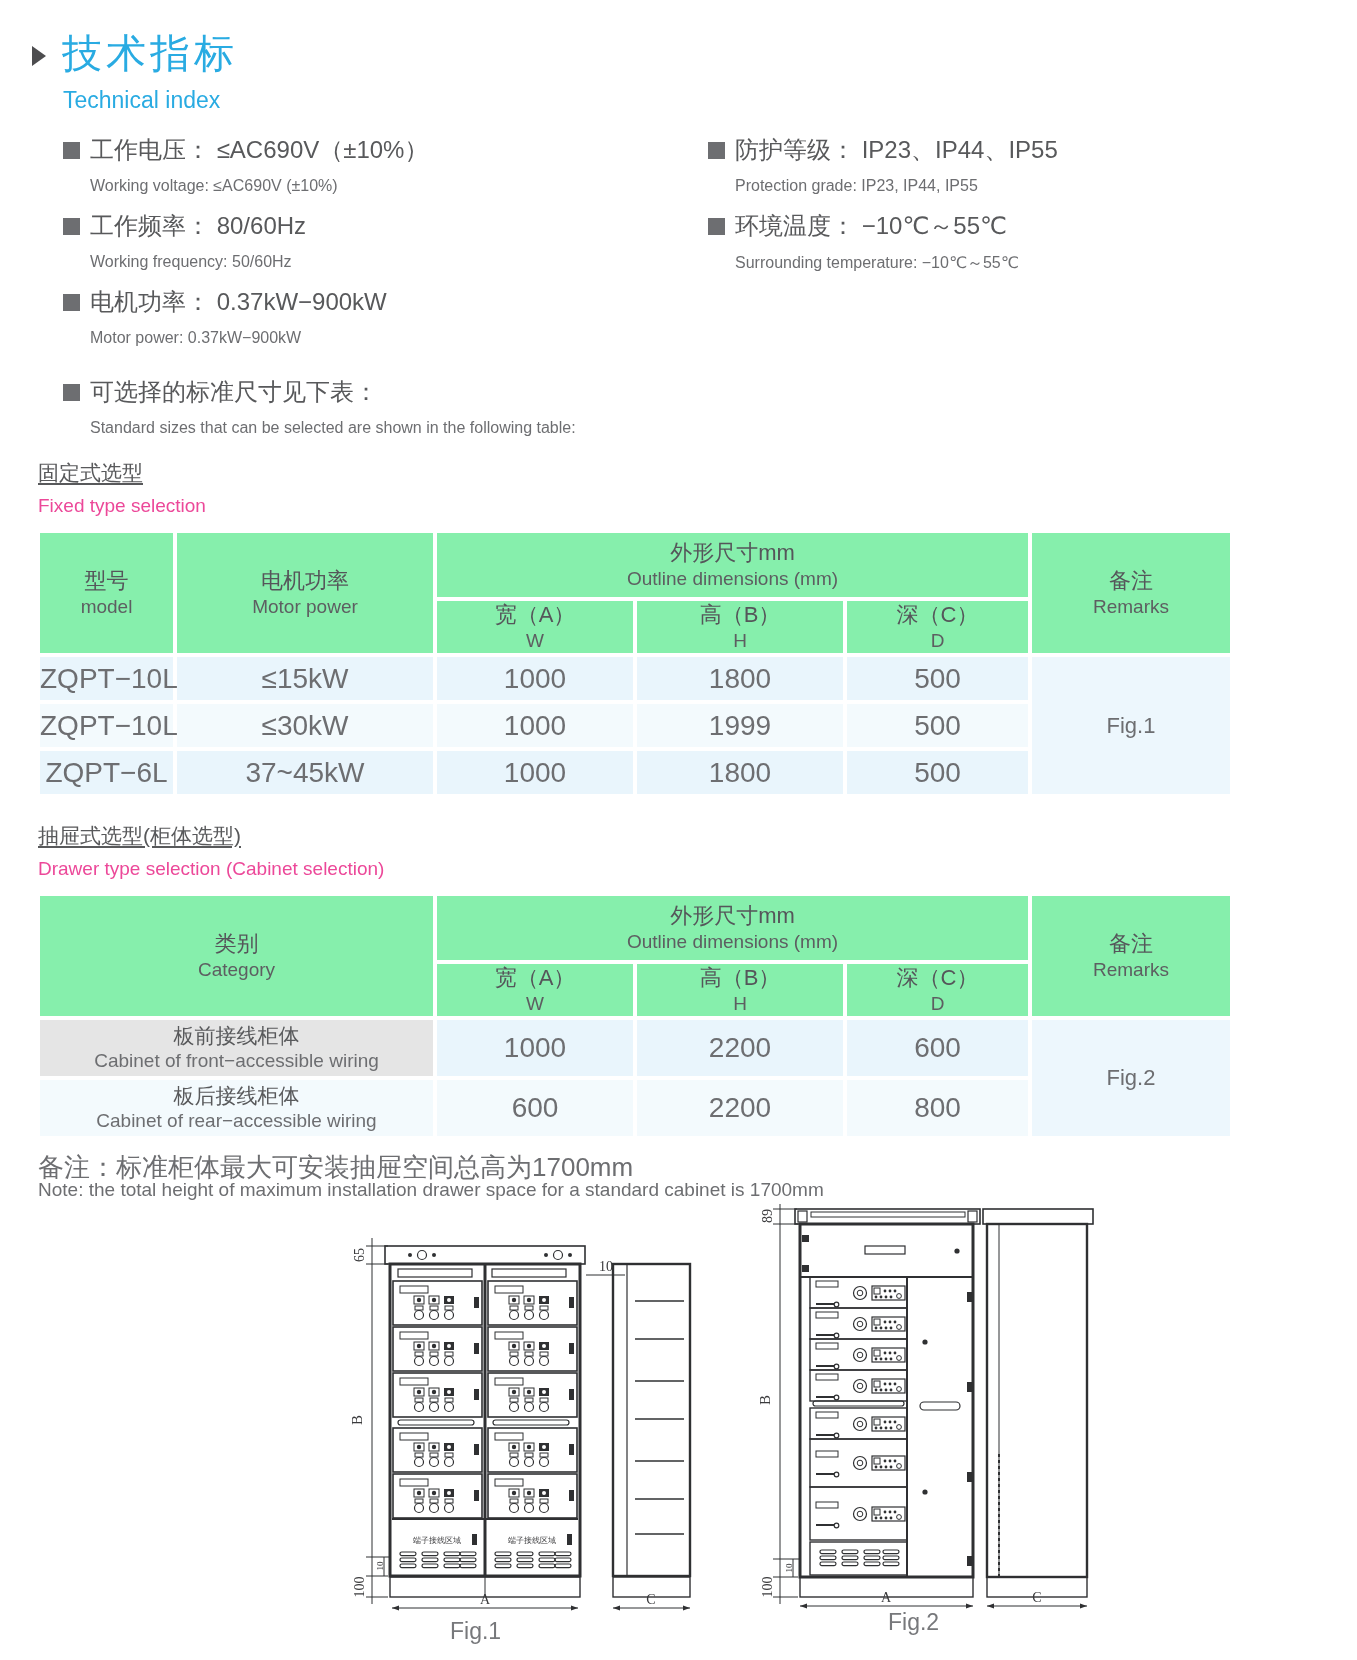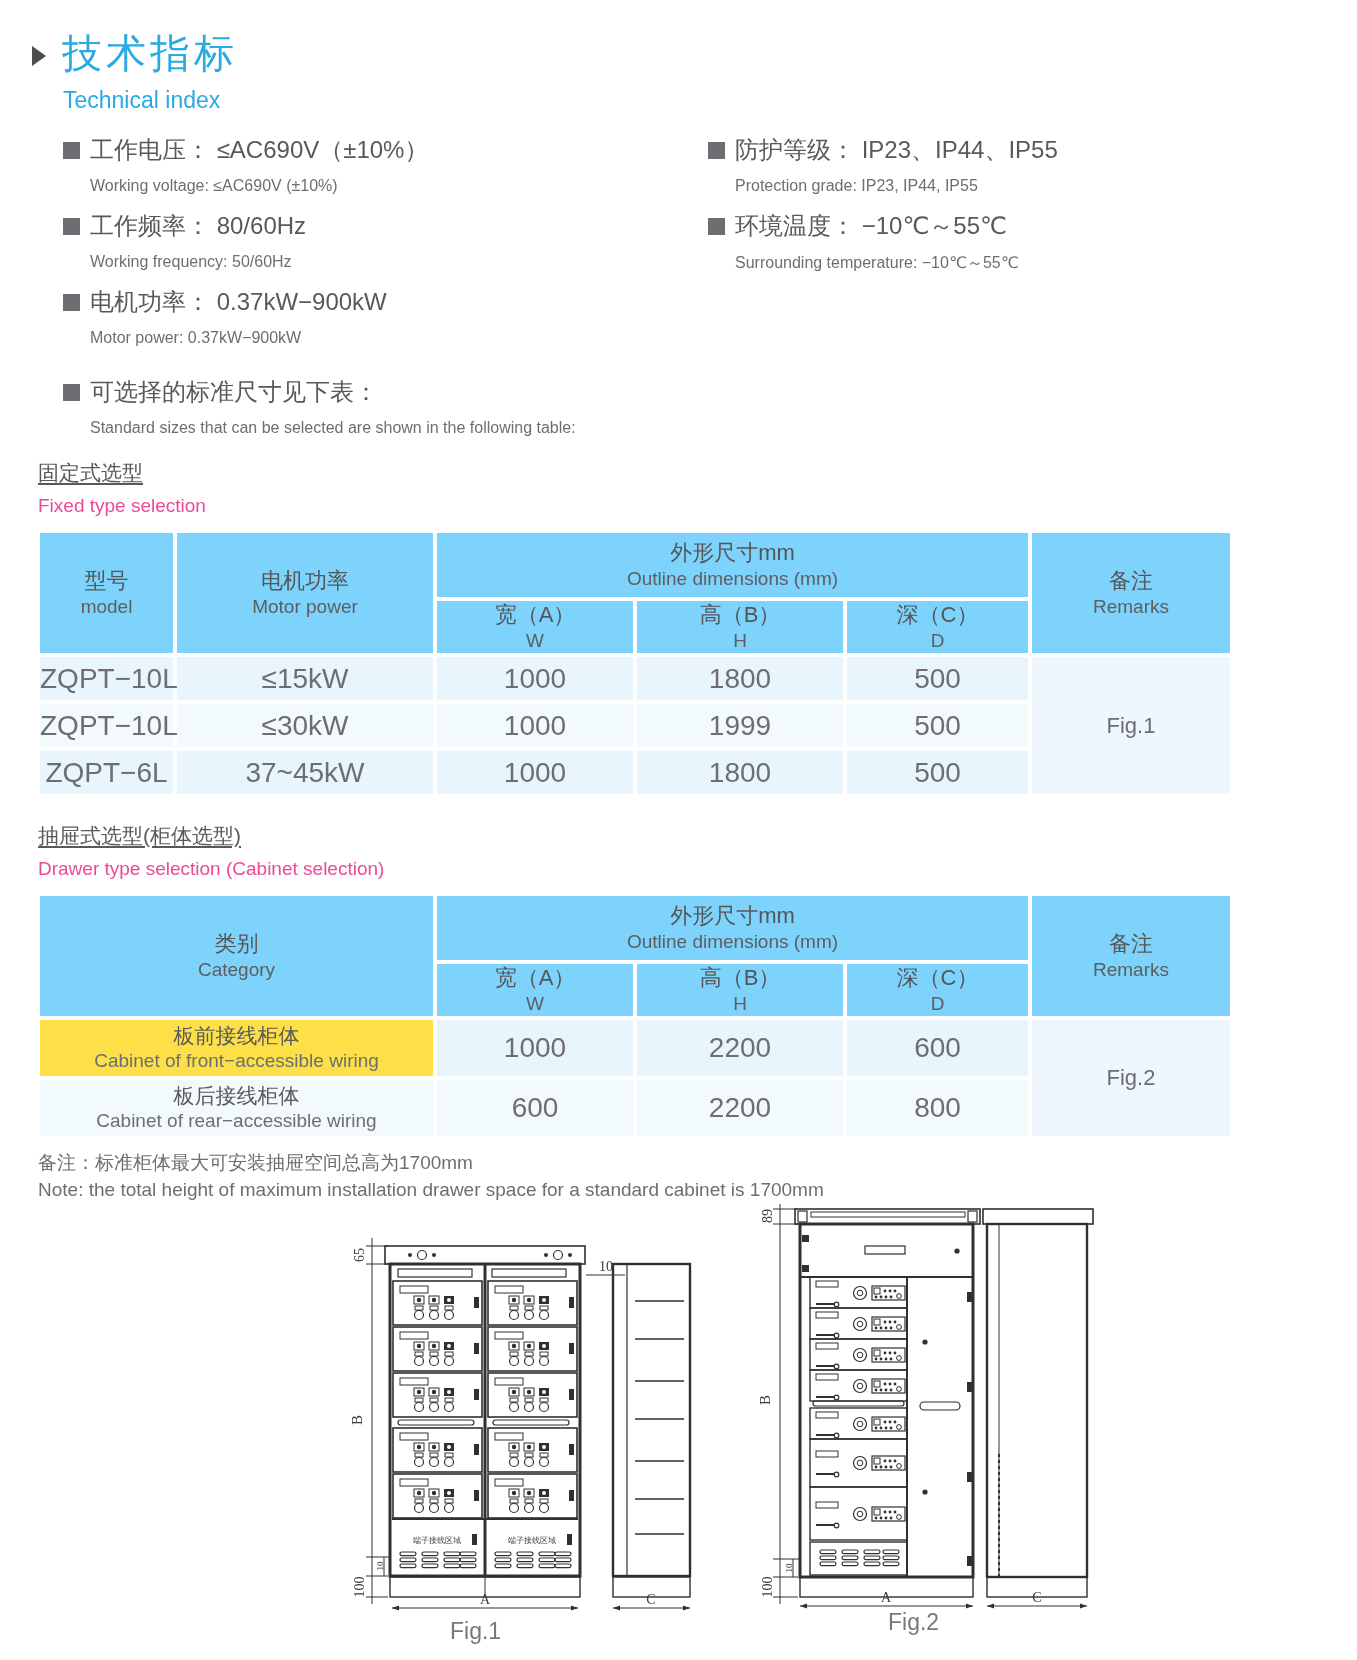--- a/index.html
+++ b/index.html
@@ -23,35 +23,35 @@
   .intro{margin:14px 0 0 63px;}
   
   .sec{margin:22px 0 0 38px;}
   .sec .s-zh{font-size:21px;color:#58595b;text-decoration:underline;text-underline-offset:3px;}
   .sec .s-en{font-size:19px;color:#ec4899;margin-top:8px;}
   
   table.spec{border-collapse:separate;border-spacing:0;table-layout:fixed;width:1194px;
              margin:14px 0 0 38px;}
   table.spec th,table.spec td{border:2px solid #fff;text-align:center;vertical-align:middle;
              font-weight:normal;padding:0;}
-  table.spec th{background:#7dd3fc;color:#55565a;}
+  table.spec th{background:#86efac;color:#55565a;}
   .th-zh{font-size:22px;line-height:28px;}
   .th-en{font-size:19px;line-height:24px;color:#5d5e61;}
   .h1{height:64px;}
   .h2{height:50px;}
   td.val{font-size:28px;color:#6d6e71;height:43px;background:#e9f5fc;}
   tr.alt td.val{background:#f3fafd;}
   td.remark{font-size:22px;color:#6d6e71;background:#edf7fd;}
-  td.cat{background:#fde047;height:56px;}
+  td.cat{background:#e5e5e5;height:56px;}
   tr.alt td.cat{background:#f3fafd;}
   .cat-zh{font-size:21px;color:#58595b;line-height:26px;}
   .cat-en{font-size:19px;color:#6d6e71;line-height:24px;}
   
   .figs{position:relative;width:1357px;height:556px;}
-  .note-zh{position:absolute;left:38px;top:12px;font-size:19px;color:#6d6e71;}
+  .note-zh{position:absolute;left:38px;top:12px;font-size:26px;color:#6d6e71;}
   .note-en{position:absolute;left:38px;top:41px;font-size:19px;color:#6d6e71;}
   .fig1-svg{position:absolute;left:340px;top:36px;}
   .fig2-svg{position:absolute;left:725px;top:66px;}
   .figcap{position:absolute;font-size:23px;color:#77787b;}
   .cap1{left:450px;top:480px;}
   .cap2{left:888px;top:471px;}
   
   svg .ln{stroke:#2f3032;fill:none;}
   svg text{font-family:"Liberation Serif","DejaVu Serif",serif;fill:#3a3a3c;}
 </style>

